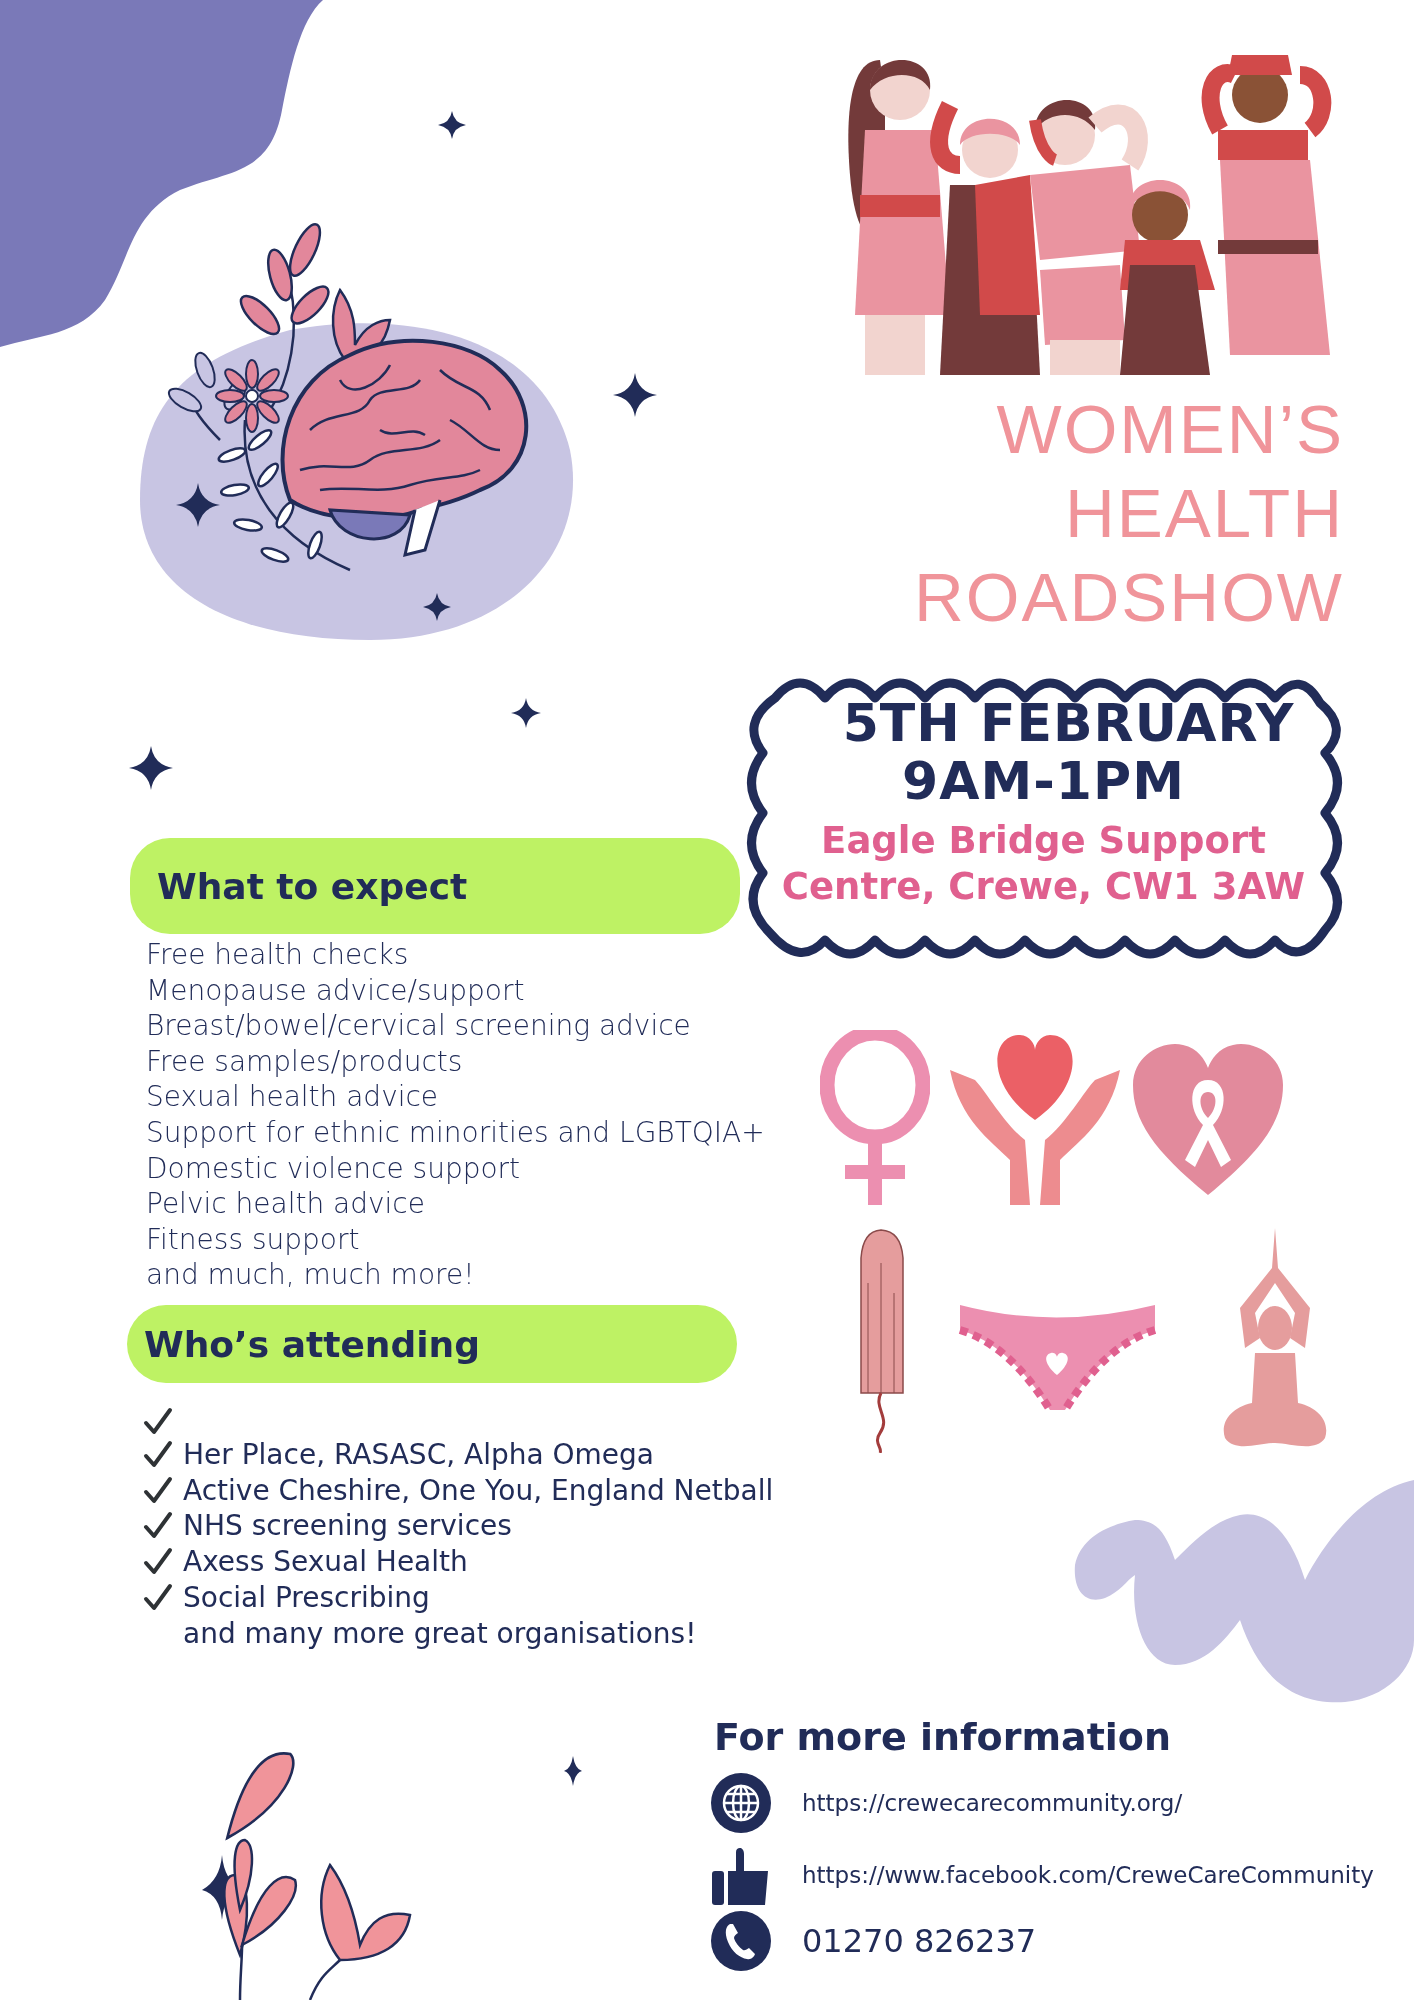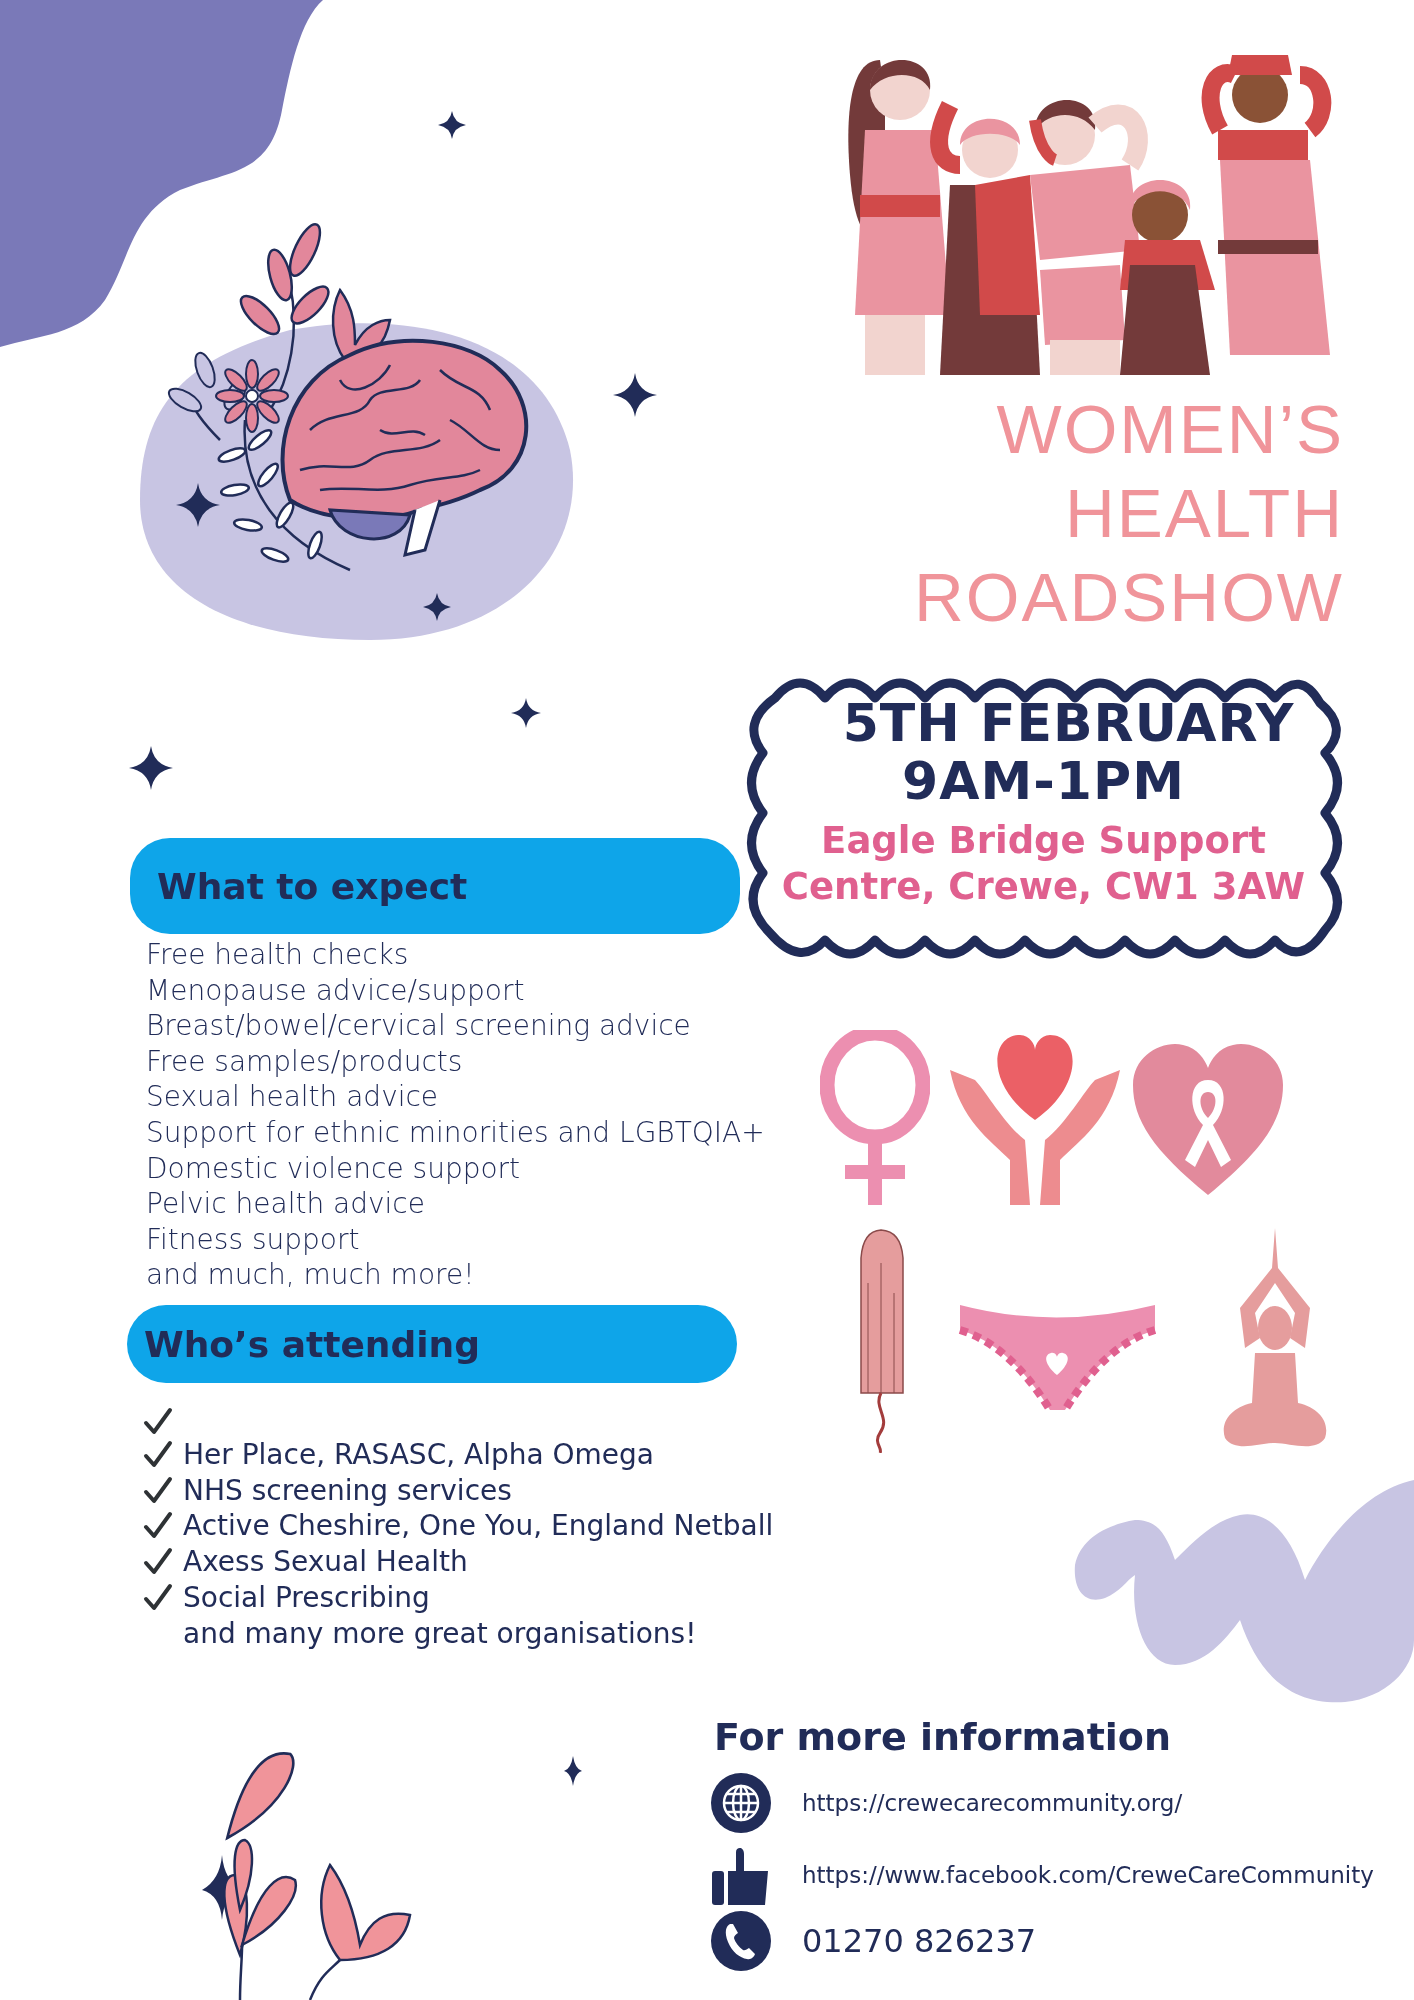--- a/index.html
+++ b/index.html
@@ -31,21 +31,21 @@
     font-family: "DejaVu Sans", sans-serif;
   }
   .info-date { padding-left: 50px; }
   .info-venue {
     color: #e0608f; font-weight: 700; font-size: 37px; line-height: 46px; margin-top: 8px;
     font-family: "DejaVu Sans", sans-serif;
   }
 
   
   .pill {
-    position: absolute; background: #0ea5e9; border-radius: 40px;
+    position: absolute; background: #bef264; border-radius: 40px;
     display: flex; align-items: center;
   }
   .pill-expect { left: 130px; top: 838px; width: 610px; height: 96px; }
   .pill-attending { left: 127px; top: 1305px; width: 610px; height: 78px; }
   .pill span {
     font-weight: 700; color: #212c58; font-size: 36px; padding-left: 27px;
     font-family: "DejaVu Sans", sans-serif;
   }
   .pill-attending span { padding-left: 17px; }
 
@@ -285,27 +285,27 @@
   <li>
       <svg class="check" viewBox="0 0 30 30">
         <path d="M3,16 L11,25 L27,3" fill="none" stroke="#2e3235" stroke-width="4" stroke-linecap="round" stroke-linejoin="round"></path>
       </svg>
       <span>Her Place, RASASC, Alpha Omega</span>
     </li>
   <li>
       <svg class="check" viewBox="0 0 30 30">
         <path d="M3,16 L11,25 L27,3" fill="none" stroke="#2e3235" stroke-width="4" stroke-linecap="round" stroke-linejoin="round"></path>
       </svg>
+      <span>Active Cheshire, One You, England Netball</span>
+    </li>
+  <li>
+      <svg class="check" viewBox="0 0 30 30">
+        <path d="M3,16 L11,25 L27,3" fill="none" stroke="#2e3235" stroke-width="4" stroke-linecap="round" stroke-linejoin="round"></path>
+      </svg>
       <span>NHS screening services</span>
-    </li>
-  <li>
-      <svg class="check" viewBox="0 0 30 30">
-        <path d="M3,16 L11,25 L27,3" fill="none" stroke="#2e3235" stroke-width="4" stroke-linecap="round" stroke-linejoin="round"></path>
-      </svg>
-      <span>Active Cheshire, One You, England Netball</span>
     </li>
   <li>
       <svg class="check" viewBox="0 0 30 30">
         <path d="M3,16 L11,25 L27,3" fill="none" stroke="#2e3235" stroke-width="4" stroke-linecap="round" stroke-linejoin="round"></path>
       </svg>
       <span>Axess Sexual Health</span>
     </li>
   <li>
       <svg class="check" viewBox="0 0 30 30">
         <path d="M3,16 L11,25 L27,3" fill="none" stroke="#2e3235" stroke-width="4" stroke-linecap="round" stroke-linejoin="round"></path>

